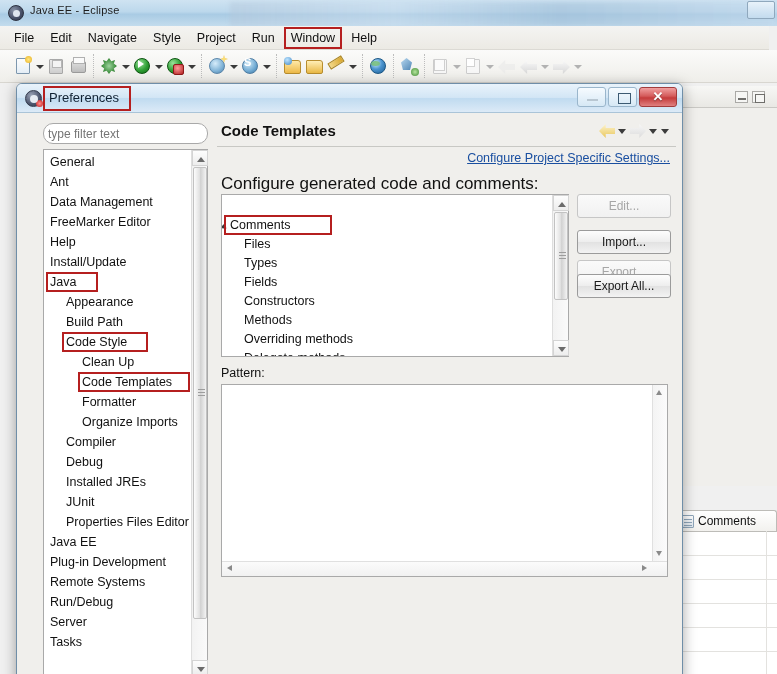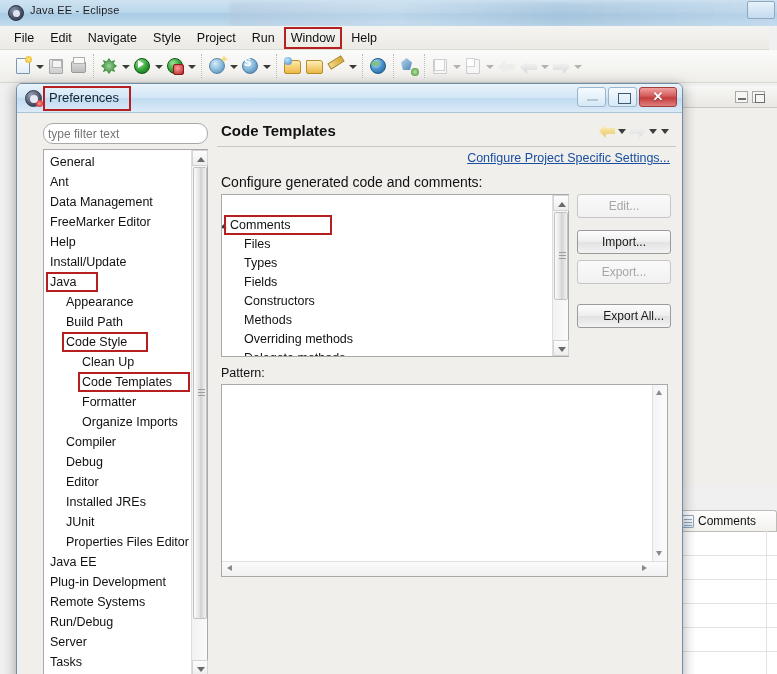--- a/index.html
+++ b/index.html
@@ -279,21 +279,21 @@
     clip-path: polygon(58% 0,58% 28%,0 28%,0 72%,58% 72%,58% 100%,100% 50%);}
   .nv-caret { width:9px;height:14px;position:relative; }
   .nv-caret::after{content:"";position:absolute;left:0;top:5px;border-left:4.5px solid transparent;
     border-right:4.5px solid transparent;border-top:5px solid #3c3c3c;}
   .ct-sep { position:absolute; left:0; right:0; top:26px; height:1px; background:#c8c8c4; }
 
   .cfg-link {
     position:absolute; right:6px; top:31px; font-size:12.5px; color:#1a4fa0;
     text-decoration:underline; cursor:pointer;
   }
-  .cfg-label { position:absolute; left:4px; top:54px; font-size:14px; color:#111; }
+  .cfg-label { position:absolute; left:4px; top:54px; font-size:17px; color:#111; }
 
   .tpl-box {
     position:absolute; left:4px; top:74px; width:348px; height:163px;
     background:#fff; border:1px solid #a9a9a9;
   }
   .tpl-list { position:absolute; left:0; top:0; right:16px; bottom:0; overflow:hidden; padding-top:1px; }
   .tpl-row { height:19px; line-height:19px; font-size:12.5px; color:#111; padding-left:22px; white-space:nowrap; position:relative; }
   .tpl-row.root { padding-left:8px;margin-top:20px; }
   .tpl-row.root .tri {
     position:absolute; left:0px; top:7px; width:0;height:0;
@@ -309,21 +309,21 @@
     border:1px solid #9b9b9b; border-radius:3px;
     background: linear-gradient(to bottom,#fdfdfd,#eeeeee 48%,#e2e2e2 52%,#f3f3f3);
     font-family:"Liberation Sans",sans-serif; font-size:12px; color:#1a1a1a;
     cursor:pointer;
   }
   .btn.disabled { color:#a6a6a6; border-color:#c6c6c6;
     background: linear-gradient(to bottom,#fafafa,#f1f1f1); }
   .btn-edit { top:74px; }
   .btn-import { top:110px; }
   .btn-export { top:140px; }
-  .btn-exportall { top:184px;text-align:right; }
+  .btn-exportall { top:154px; }
 
   .pattern-label { position:absolute; left:4px; top:246px; font-size:12.5px; color:#111; }
   .pattern-box {
     position:absolute; left:4px; top:264px; width:447px; height:193px;
     background:#fff; border:1px solid #a9a9a9;
   }
   .pb-vsb { position:absolute; right:0; top:0; width:15px; bottom:15px;
     background: linear-gradient(to right,#f4f4f4,#fbfbfb); border-left:1px solid #e0e0e0; }
   .pb-hsb { position:absolute; left:0; bottom:0; height:15px; right:0;
     background: linear-gradient(to bottom,#fbfbfb,#f1f1f1); border-top:1px solid #e0e0e0; }
@@ -494,21 +494,20 @@
           <div class="tree-row lvl0"><span>Java</span><div class="hlbox" style="left: 2px; width: 52px;"></div></div>
           <div class="tree-row lvl1"><span>Appearance</span></div>
           <div class="tree-row lvl1"><span>Build Path</span></div>
           <div class="tree-row lvl1"><span>Code Style</span><div class="hlbox" style="left: 18px; width: 86px;"></div></div>
           <div class="tree-row lvl2"><span>Clean Up</span></div>
           <div class="tree-row lvl2"><span>Code Templates</span><div class="hlbox" style="left: 34px; width: 112px;"></div></div>
           <div class="tree-row lvl2"><span>Formatter</span></div>
           <div class="tree-row lvl2"><span>Organize Imports</span></div>
           <div class="tree-row lvl1"><span>Compiler</span></div>
           <div class="tree-row lvl1"><span>Debug</span></div>
-          <div class="tree-row lvl1"><span>Editor</span></div>
           <div class="tree-row lvl1"><span>Installed JREs</span></div>
           <div class="tree-row lvl1"><span>JUnit</span></div>
           <div class="tree-row lvl1"><span>Properties Files Editor</span></div>
           <div class="tree-row lvl0"><span>Java EE</span></div>
           <div class="tree-row lvl0"><span>Plug-in Development</span></div>
           <div class="tree-row lvl0"><span>Remote Systems</span></div>
           <div class="tree-row lvl0"><span>Run/Debug</span></div>
           <div class="tree-row lvl0"><span>Server</span></div>
           <div class="tree-row lvl0"><span>Tasks</span></div>
         </div>

